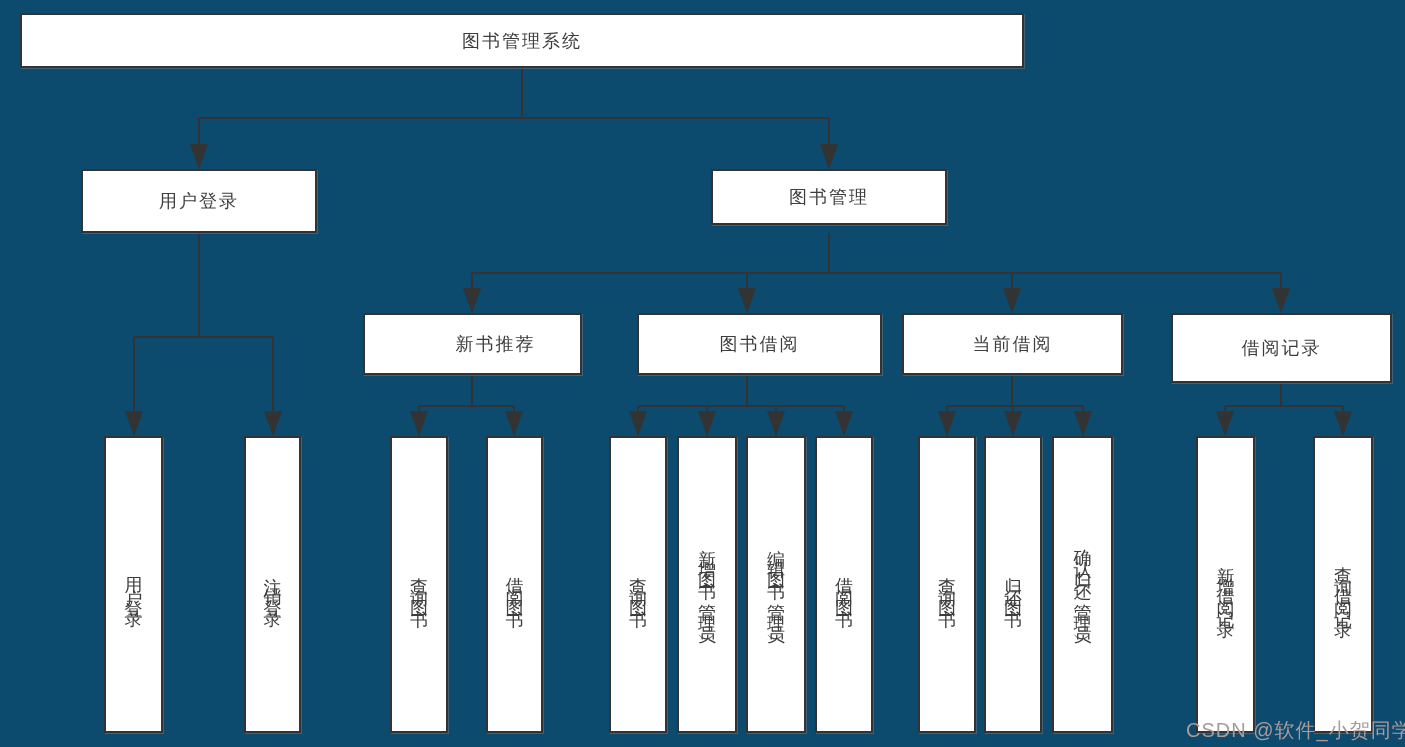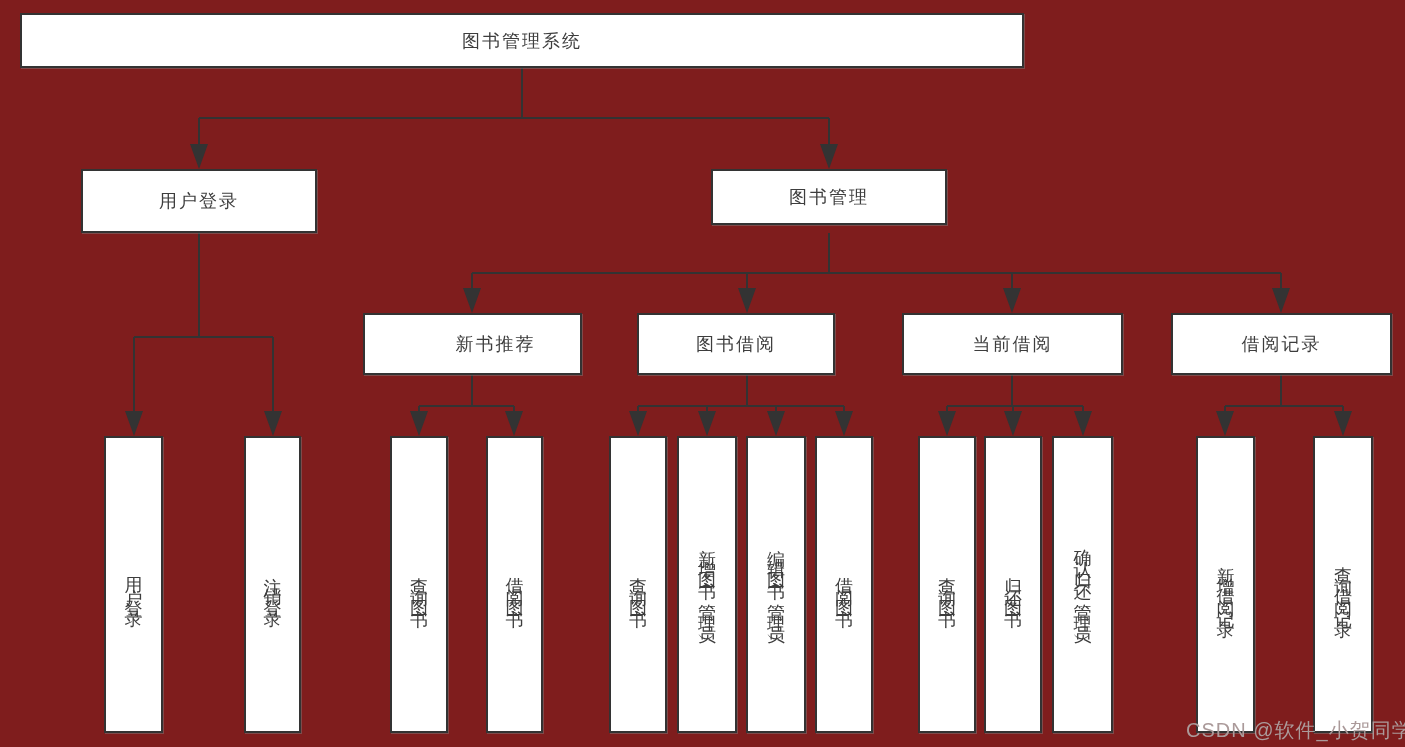--- a/index.html
+++ b/index.html
@@ -1,19 +1,19 @@
 <!DOCTYPE html>
 <html><head>
 <meta charset="utf-8">
 <style>
   html,body{margin:0;padding:0;background:#ffffff;}
   #stage{
     position:relative;
     width:1405px;height:747px;
-    background:#7f1d1d;
+    background:#0c4a6e;
     font-family:"Liberation Sans","DejaVu Sans",sans-serif;
     overflow:hidden;
   }
   #connectors{position:absolute;left:0;top:0;z-index:0;}
   .box{
     position:absolute;
     box-sizing:border-box;
     background:#ffffff;
     border:2px solid #333333;
     box-shadow:1px 1px 0 rgba(130,130,130,.45);
@@ -110,27 +110,27 @@
   <div class="box" style="left:81px;top:169px;width:236px;height:64px;">
     <span>用户登录</span>
   </div>
   <div class="box" style="left:711px;top:169px;width:236px;height:56px;">
     <span>图书管理</span>
   </div>
 
   <div class="box" style="left:363px;top:313px;width:219px;height:62px;padding-left:46px;">
     <span>新书推荐</span>
   </div>
-  <div class="box" style="left:637px;top:313px;width:198px;height:62px;">
+  <div class="box" style="left:637px;top:313px;width:245px;height:62px;">
     <span>图书借阅</span>
   </div>
   <div class="box" style="left:902px;top:313px;width:221px;height:62px;text-align:right;">
     <span>当前借阅</span>
   </div>
-  <div class="box" style="left:1171px;top:313px;width:221px;height:62px;">
+  <div class="box" style="left:1171px;top:313px;width:221px;height:70px;">
     <span>借阅记录</span>
   </div>
 
   <div class="leaf" style="left:104px;width:59px;">
     <span>用户登录</span>
   </div>
   <div class="leaf" style="left:244px;width:57px;">
     <span>注销登录</span>
   </div>
 

